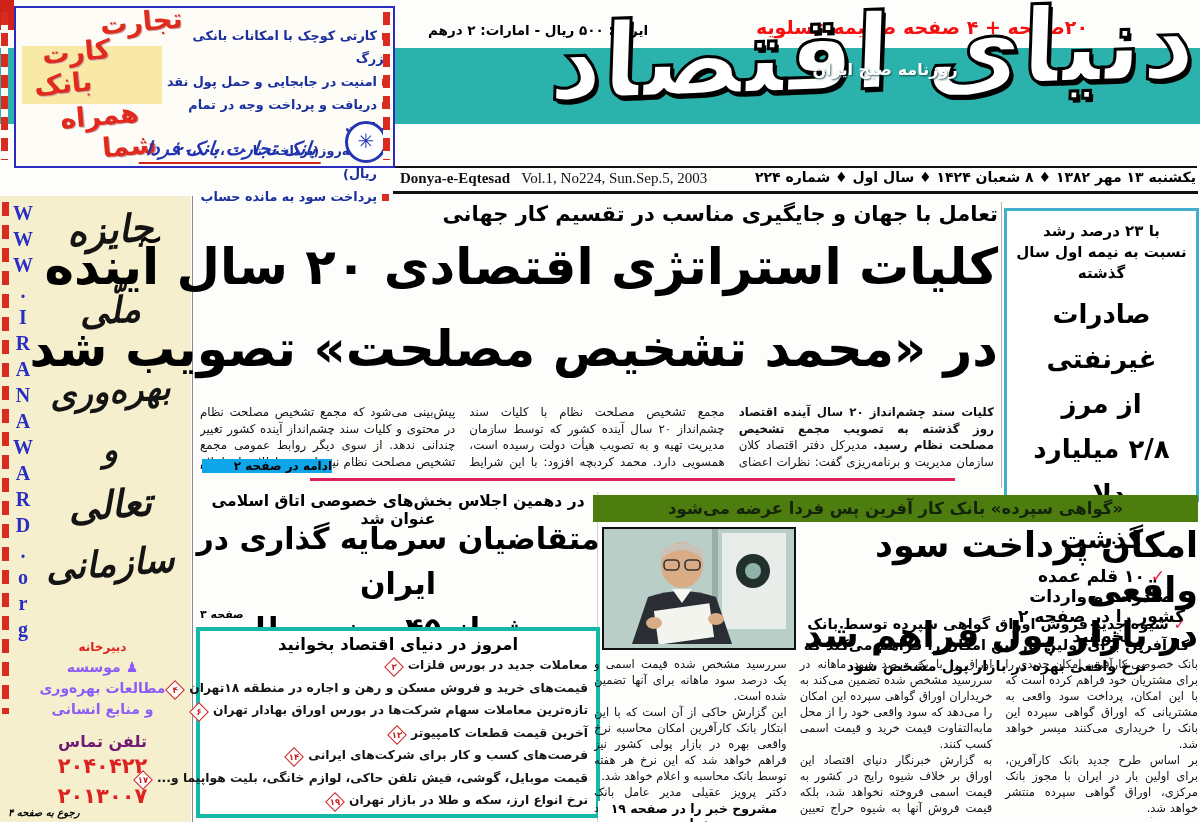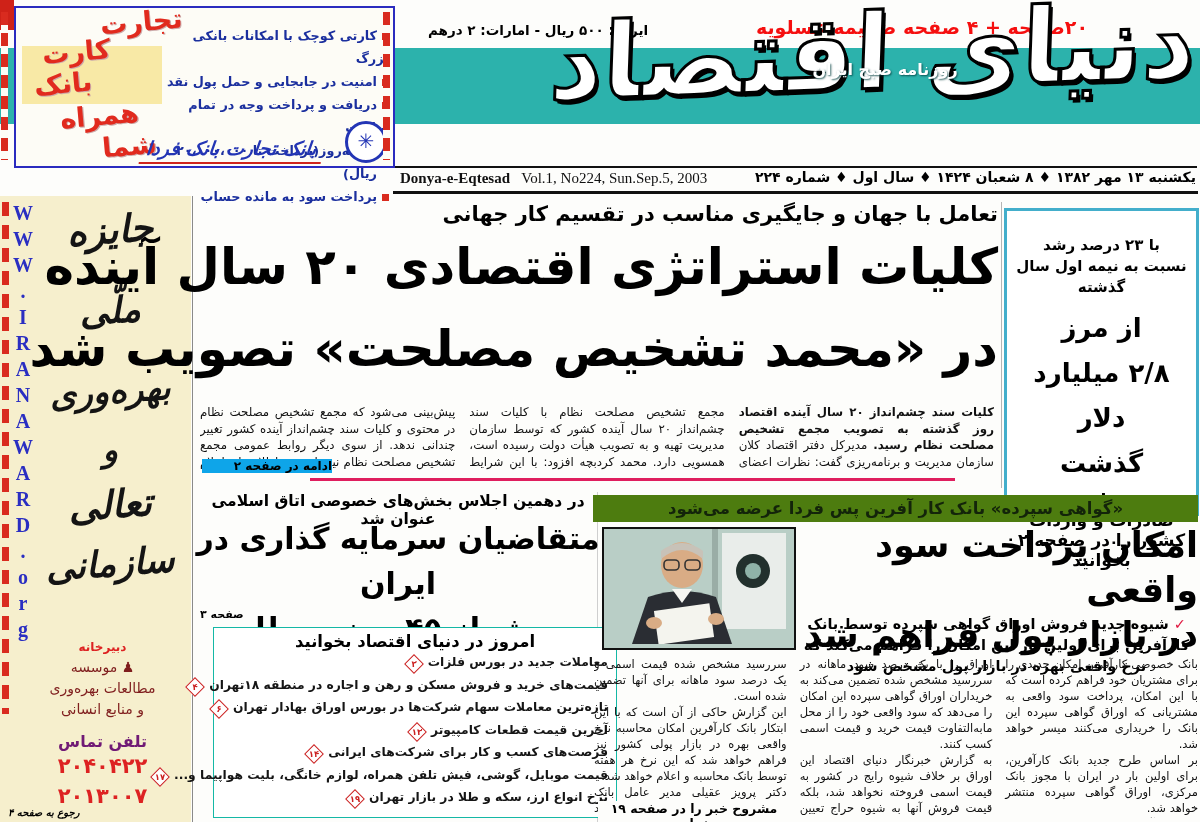--- a/index.html
+++ b/index.html
@@ -50,21 +50,21 @@
   .la-callig{left:34px;top:8px;width:152px;text-align:center;direction:rtl;color:#141414;font-weight:bold;}
   .la-callig div{font-style:italic;transform:rotate(-4deg);}
   .la-c1{font-size:38px;margin-top:4px;}
   .la-c2{font-size:36px;margin-top:38px;}
   .la-c3{font-size:34px;margin-top:40px;}
   .la-c4{font-size:32px;margin-top:20px;}
   .la-c5{font-size:38px;margin-top:14px;}
   .la-c6{font-size:36px;margin-top:16px;}
   .la-lower{left:20px;top:444px;width:165px;text-align:center;direction:rtl;}
   .la-secret{color:#dd2222;font-weight:bold;font-size:12px;}
-  .la-org{color:#7f1d1d;font-weight:normal;font-size:14px;line-height:21px;margin-top:3px;}
+  .la-org{color:#8b5cf6;font-weight:bold;font-size:14px;line-height:21px;margin-top:3px;}
   .la-phone-label{color:#701a75;font-weight:bold;font-size:16px;margin-top:12px;}
   .la-num{color:#dd2222;font-weight:bold;font-size:21px;letter-spacing:6px;line-height:30px;direction:rtl;}
   .la-refer{left:8px;bottom:4px;font-weight:bold;font-size:10px;direction:rtl;font-style:italic;}
 
   
   .vr1{left:192px;top:196px;width:1px;height:626px;background:#8a8a8a;}
   .vr2{left:1001px;top:202px;width:1px;height:286px;background:#b5b5b5;}
   .vr3{left:597px;top:492px;width:1px;height:330px;background:#cfcfcf;}
   .magenta-line{left:310px;top:478px;width:645px;height:3px;background:#df1e5e;}
 
@@ -72,31 +72,31 @@
   .lead-kicker{left:196px;top:202px;width:802px;text-align:right;font-weight:bold;font-size:21px;direction:rtl;}
   .lead-h{left:196px;width:802px;text-align:center;font-weight:bold;font-size:50px;direction:rtl;white-space:nowrap;}
   .lead-h1{top:238px;}
   .lead-h2{top:320px;}
   .lead-body{left:200px;top:404px;width:794px;height:74px;direction:rtl;text-align:justify;
     font-size:11.8px;line-height:16.5px;column-count:3;column-gap:14px;overflow:hidden;color:#111;}
   .lead-more{left:202px;top:459px;width:130px;background:#0ea5e9;font-weight:bold;font-size:12px;direction:rtl;}
 
   
   .exp-box{left:1004px;top:208px;width:189px;height:278px;border:3px solid #43aecb;background:#fff;
-    text-align:center;direction:rtl;padding-top:24px;box-sizing:content-box;}
+    text-align:center;direction:rtl;padding-top:10px;box-sizing:content-box;}
   .exp-k{font-weight:bold;font-size:15px;line-height:21px;}
   .exp-line{font-weight:bold;font-size:26px;line-height:45px;}
   .exp-note{font-weight:bold;font-size:17px;line-height:20px;margin-top:4px;padding:0 6px;}
   .chk{color:#e01840;font-weight:bold;}
 
   
   .inv-kicker{left:196px;top:492px;width:404px;text-align:center;font-weight:bold;font-size:15.5px;direction:rtl;}
   .inv-h{left:196px;top:516px;width:404px;text-align:center;font-weight:bold;font-size:30px;line-height:45px;direction:rtl;}
   .inv-page{left:200px;top:608px;font-weight:bold;font-size:11px;direction:rtl;}
-  .today-box{left:196px;top:627px;width:404px;height:191px;border:1px solid #14b8a6;background:#fff;box-sizing:border-box;margin-left:17px;}
+  .today-box{left:196px;top:627px;width:404px;height:191px;border:4px solid #14b8a6;background:#fff;box-sizing:border-box;}
   .today-title{text-align:center;font-weight:bold;font-size:16.5px;direction:rtl;margin-top:4px;}
   .today-row{direction:rtl;text-align:right;padding:0 8px;line-height:22.5px;font-weight:bold;
     font-size:12.3px;color:#151515;white-space:nowrap;}
   .dia{display:inline-block;width:12px;height:12px;border:1.5px solid #cc2222;transform:rotate(45deg);
     margin:0 7px 0 3px;vertical-align:-1px;background:#fff;}
   .dia span{display:block;transform:rotate(-45deg);font-size:8.5px;line-height:12px;width:12px;
     text-align:center;color:#cc2222;font-weight:bold;}
 
   
   .green-bar{left:593px;top:495px;width:605px;height:27px;background:#4d7c0f;text-align:center;
@@ -186,20 +186,21 @@
   <div class="abs lead-body">
     <span class="b">کلیات سند چشم‌انداز ۲۰ سال آینده اقتصاد روز گذشته به تصویب مجمع تشخیص مصلحت نظام رسید.</span>
     <span>مدیرکل دفتر اقتصاد کلان سازمان مدیریت و برنامه‌ریزی گفت: نظرات اعضای مجمع تشخیص مصلحت نظام با کلیات سند چشم‌انداز ۲۰ سال آینده کشور که توسط سازمان مدیریت تهیه و به تصویب هیأت دولت رسیده است، همسویی دارد. محمد کردبچه افزود: با این شرایط پیش‌بینی می‌شود که مجمع تشخیص مصلحت نظام در محتوی و کلیات سند چشم‌انداز آینده کشور تغییر چندانی ندهد. از سوی دیگر روابط عمومی مجمع تشخیص مصلحت نظام نیز با صدور اطلاعیه‌ای اعلام کرد که در جلسه روز گذشته مجمع، کلیات سند چشم‌انداز آینده کشور با پیشنهاد کمیسیون امور خاص مجمع، به تصویب اعضا رسید.</span>
   </div>
   <div class="abs lead-more">ادامه در صفحه ۲</div>
   <div class="abs magenta-line"></div>
 
   <div class="abs exp-box">
     <div class="exp-k">با ۲۳ درصد رشد</div>
     <div class="exp-k" style="margin-bottom:8px;">نسبت به نیمه اول سال گذشته</div>
+    <div class="exp-line">صادرات غیرنفتی</div>
     <div class="exp-line">از مرز</div>
     <div class="exp-line">۲/۸ میلیارد دلار</div>
     <div class="exp-line">گذشت</div>
     <div class="exp-note">
       <span class="chk">✓</span>
       <span>۱۰ قلم عمده صادرات و واردات کشور را در صفحه ۲ بخوانید</span>
     </div>
   </div>
 
   <div class="abs inv-h">
@@ -209,21 +210,21 @@
   <div class="abs inv-kicker">در دهمین اجلاس بخش‌های خصوصی اتاق اسلامی عنوان شد</div>
   <div class="abs inv-page">صفحه ۳</div>
 
   <div class="abs today-box">
     <div class="today-title">امروز در دنیای اقتصاد بخوانید</div>
     <div class="today-row"><span>معاملات جدید در بورس فلزات</span><span class="dia"><span>۳</span></span></div>
     <div class="today-row"><span>قیمت‌های خرید و فروش مسکن و رهن و اجاره در منطقه ۱۸تهران</span><span class="dia"><span>۴</span></span></div>
     <div class="today-row"><span>تازه‌ترین معاملات سهام شرکت‌ها در بورس اوراق بهادار تهران</span><span class="dia"><span>۶</span></span></div>
     <div class="today-row"><span>آخرین قیمت قطعات کامپیوتر</span><span class="dia"><span>۱۳</span></span></div>
     <div class="today-row"><span>فرصت‌های کسب و کار برای شرکت‌های ایرانی</span><span class="dia"><span>۱۴</span></span></div>
-    <div class="today-row"><span>قیمت موبایل، گوشی، فیش تلفن همراه، لوازم خانگی، بلیت هواپیما و...</span><span class="dia"><span>۱۷</span></span></div>
+    <div class="today-row"><span>قیمت موبایل، گوشی، فیش تلفن حاکی، لوازم خانگی، بلیت هواپیما و...</span><span class="dia"><span>۱۷</span></span></div>
     <div class="today-row"><span>نرخ انواع ارز، سکه و طلا در بازار تهران</span><span class="dia"><span>۱۹</span></span></div>
   </div>
 
   <div class="abs green-bar">«گواهی سپرده» بانک کار آفرین پس فردا عرضه می‌شود</div>
   <div class="abs photo">
     <svg width="186" height="115" viewBox="0 0 186 115" xmlns="http://www.w3.org/2000/svg">
       <rect width="186" height="115" fill="#b9cec6"></rect>
       <rect x="118" y="4" width="64" height="96" fill="#e9edea"></rect>
       <rect x="108" y="0" width="6" height="115" fill="#9aada6"></rect>
       <circle cx="149" cy="42" r="17" fill="#22302d"></circle>

